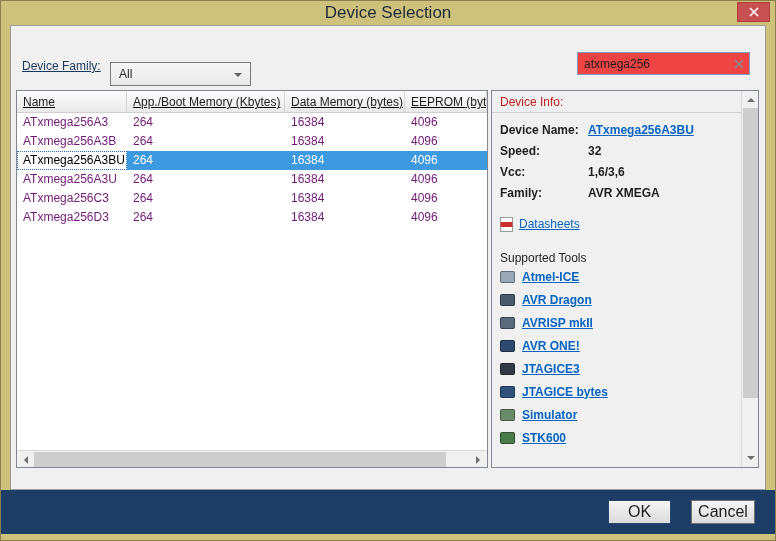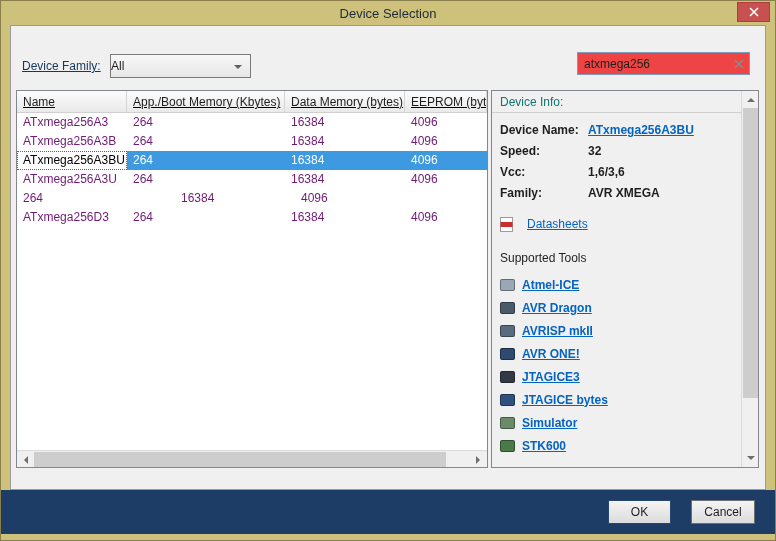--- a/index.html
+++ b/index.html
@@ -3,28 +3,28 @@
 <meta charset="utf-8">
 <style>
   * { margin:0; padding:0; box-sizing:border-box; }
   html,body { background:#ffffff; }
   body { font-family:"Liberation Sans", sans-serif; }
 
   .window { position:relative; width:776px; height:541px; background:#cec17c; border:1px solid #8a7e4b; overflow:hidden; }
 
   
   .titlebar { position:absolute; top:0; left:0; right:0; height:24px; display:flex; align-items:center; justify-content:center; }
-  .title { font-size:13px; color:#1e2a3a; }
+  .title { font-size:17px; color:#1e2a3a; }
   .close-btn { position:absolute; top:1px; right:5px; width:33px; height:20px; background:#c75050; display:flex; align-items:center; justify-content:center; cursor:pointer; border:1px solid #b03d3d; }
 
   
   .content { position:absolute; top:24px; left:9px; right:9px; bottom:50px; background:#f0f0f0; border:1px solid #9b9b9b; }
 
   .family-label { position:absolute; left:11px; top:33px; font-size:12px; color:#17365d; text-decoration:underline; }
-  .combo { position:absolute; left:99px; top:28px; width:141px; height:24px; background:linear-gradient(#f7f7f7,#e7e7e7); border:1px solid #7a7a7a; font-size:12px; color:#1e1e1e; display:flex; align-items:center; padding:0 0; cursor:default; }
+  .combo { position:absolute; left:99px; top:36px; width:141px; height:24px; background:linear-gradient(#f7f7f7,#e7e7e7); border:1px solid #7a7a7a; font-size:12px; color:#1e1e1e; display:flex; align-items:center; padding:0 8px; cursor:default; }
   .combo .chev { position:absolute; right:8px; top:10px; width:0; height:0; border:4px solid transparent; border-top-color:#606060; }
 
   .search { position:absolute; left:566px; top:26px; width:173px; height:23px; background:#ef4444; border:1px solid #7a9cbf; }
   .search input { position:absolute; left:0; top:0; width:150px; height:21px; border:none; outline:none; font-family:"Liberation Sans",sans-serif; font-size:12px; padding:2px 6px; color:#1e1e1e; background:transparent; }
   .search .clear-x { position:absolute; right:4px; top:5px; width:12px; height:12px; cursor:pointer; }
 
   
   .grid { position:absolute; left:5px; top:64px; width:472px; height:378px; background:#fff; border:1px solid #828790; }
   .thead { display:flex; height:22px; background:linear-gradient(#fcfcfc,#e9e9e9); border-bottom:1px solid #d0d0d0;text-decoration:underline; }
   .th { font-size:12px; color:#1e1e1e; padding:4px 6px 0 6px; border-right:1px solid #d5d5d5; white-space:nowrap; overflow:hidden; }
@@ -43,41 +43,41 @@
   .sb-left { left:0; top:0; } .sb-right { right:0; top:0; }
   .tri { width:0; height:0; border:4px solid transparent; }
   .tri.l { border-right-color:#6e6e6e; margin-left:-3px; }
   .tri.r { border-left-color:#6e6e6e; margin-right:-3px; }
   .tri.u { border-bottom-color:#6e6e6e; margin-top:-3px; }
   .tri.d { border-top-color:#6e6e6e; margin-bottom:-3px; }
   .hthumb { position:absolute; left:17px; top:1px; width:412px; height:15px; background:#cdcdcd; cursor:pointer; }
 
   
   .device-info { position:absolute; left:480px; top:64px; width:268px; height:378px; background:#f0f0f0; border:1px solid #828790; }
-  .di-header { height:22px; padding:4px 8px 0 8px; font-size:12px; color:#0f766e; border-bottom:1px solid #cfcfcf; margin-right:17px; }
+  .di-header { height:22px; padding:4px 8px 0 8px; font-size:12px; color:#b91c1c; border-bottom:1px solid #cfcfcf; margin-right:17px; }
   .di-body { position:absolute; top:23px; left:0; right:17px; bottom:0; padding:8px 0 0 8px; font-size:12px; color:#1e1e1e; overflow:hidden; }
   .di-row { display:flex; align-items:center; margin-bottom:5px; height:16px;font-weight:bold; }
   .di-label { width:88px; flex:none; }
   .link { color:#0563c1; text-decoration:underline; cursor:pointer; }
-  .ds-row { display:flex; align-items:center; gap:14px; margin-top:14px; height:18px; }
-  .tools-title { margin-top:18px; margin-bottom:8px; }
+  .ds-row { display:flex; align-items:center; gap:6px; margin-top:14px; height:18px; }
+  .tools-title { margin-top:18px; }
   .tool { display:flex; align-items:center; gap:7px; height:23px;font-weight:bold; }
   .ticon { flex:none; width:15px; height:12px; border-radius:2px; border:1px solid rgba(0,0,0,.35); }
   .i0{ background:#9aa7b5; } .i1{ background:#4a5a6a; } .i2{ background:#5a6b7d; }
   .i3{ background:#2e4a6e; } .i4{ background:#333a45; } .i5{ background:#31517d; }
   .i6{ background:#6a8a6a; } .i7{ background:#4a7a4a; }
 
   
   .vscroll { position:absolute; top:0; right:0; bottom:0; width:17px; background:#f0f0f0; border-left:1px solid #d9d9d9; }
   .sb-up { top:0; left:0; } .sb-down { bottom:0; left:0; }
   .vthumb { position:absolute; top:17px; left:1px; width:15px; height:290px; background:#cdcdcd; cursor:pointer; }
 
   
   .footer { position:absolute; left:0; right:0; bottom:6px; height:44px; background:#1d3d66; }
-  .btn { position:absolute; top:10px; height:24px; font-size:12px; color:#1e1e1e; background:linear-gradient(#f4f4f4,#dcdcdc); border:1px solid #6e6e6e; display:flex; align-items:center; justify-content:center; cursor:pointer; }
+  .btn { position:absolute; top:10px; height:24px; font-size:16px; color:#1e1e1e; background:linear-gradient(#f4f4f4,#dcdcdc); border:1px solid #6e6e6e; display:flex; align-items:center; justify-content:center; cursor:pointer; }
   .btn-ok { right:104px; width:63px; border-color:#27476e; }
   .btn-cancel { right:20px; width:64px; }
 
   
   svg { display:block; }
 </style>
 </head>
 <body>
 
 <div class="window">
@@ -137,20 +137,21 @@
         <div class="tc c-data">16384</div>
         <div class="tc c-eep">4096</div>
       </div>
       <div class="trow">
         <div class="tc c-name">ATxmega256A3U</div>
         <div class="tc c-mem">264</div>
         <div class="tc c-data">16384</div>
         <div class="tc c-eep">4096</div>
       </div>
       <div class="trow">
+        <div class="tc c-name">ATxmega256C3</div>
         <div class="tc c-mem">264</div>
         <div class="tc c-data">16384</div>
         <div class="tc c-eep">4096</div>
       </div>
       <div class="trow">
         <div class="tc c-name">ATxmega256D3</div>
         <div class="tc c-mem">264</div>
         <div class="tc c-data">16384</div>
         <div class="tc c-eep">4096</div>
       </div>

